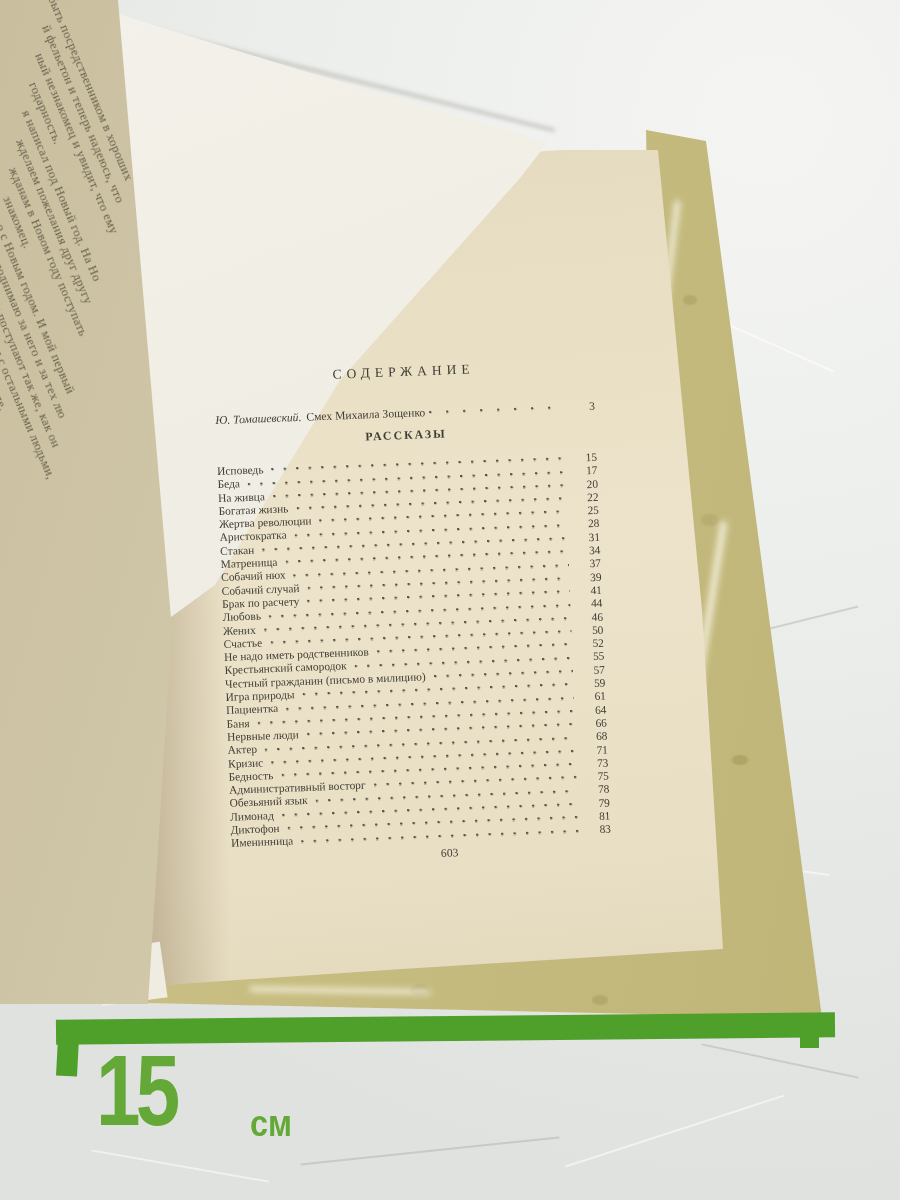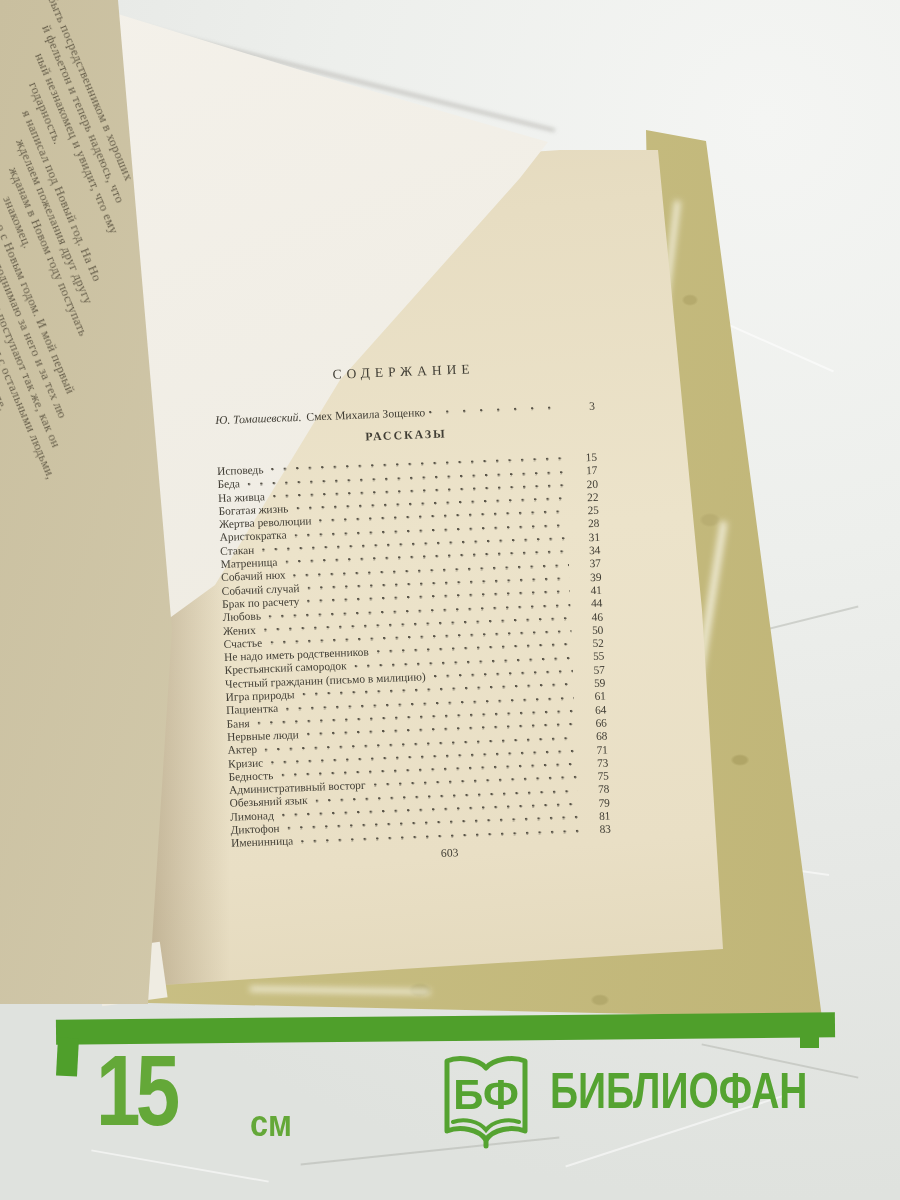--- a/index.html
+++ b/index.html
@@ -317,25 +317,14 @@
 </div>
     <div class="footer-num">603</div>
   </div>
 
   <div class="ruler-bar"></div>
   <div class="ruler-tick-left"></div>
   <div class="ruler-tick-right"></div>
   <div class="ruler-value">15</div>
   <div class="ruler-unit">см</div>
 
-  <div class="logo">
-    <span>
-      <svg width="100" height="100" viewBox="0 0 100 100">
-        <path d="M50 16 C 43 7, 23 4, 11 9 L11 79 C 24 74, 43 77, 50 88 C 57 77, 76 74, 89 79 L89 9 C 77 4, 57 7, 50 16 Z" fill="none" stroke="#55a331" stroke-width="5" stroke-linejoin="round"></path>
-        <path d="M17 70 C 28 66, 43 69, 50 78 C 57 69, 72 66, 83 70" fill="none" stroke="#55a331" stroke-width="4" stroke-linecap="round"></path>
-        <path d="M50 88 L50 94" stroke="#55a331" stroke-width="5" stroke-linecap="round"></path>
-        <text x="50" y="57" text-anchor="middle" font-family="Liberation Sans, sans-serif" font-weight="bold" font-size="42" fill="#55a331" id="logo-monogram">БФ</text>
-      </svg>
-    </span>
-    <span class="logo-name">БИБЛИОФАН</span>
-  </div>
 
 </div>
 
 </body></html>

